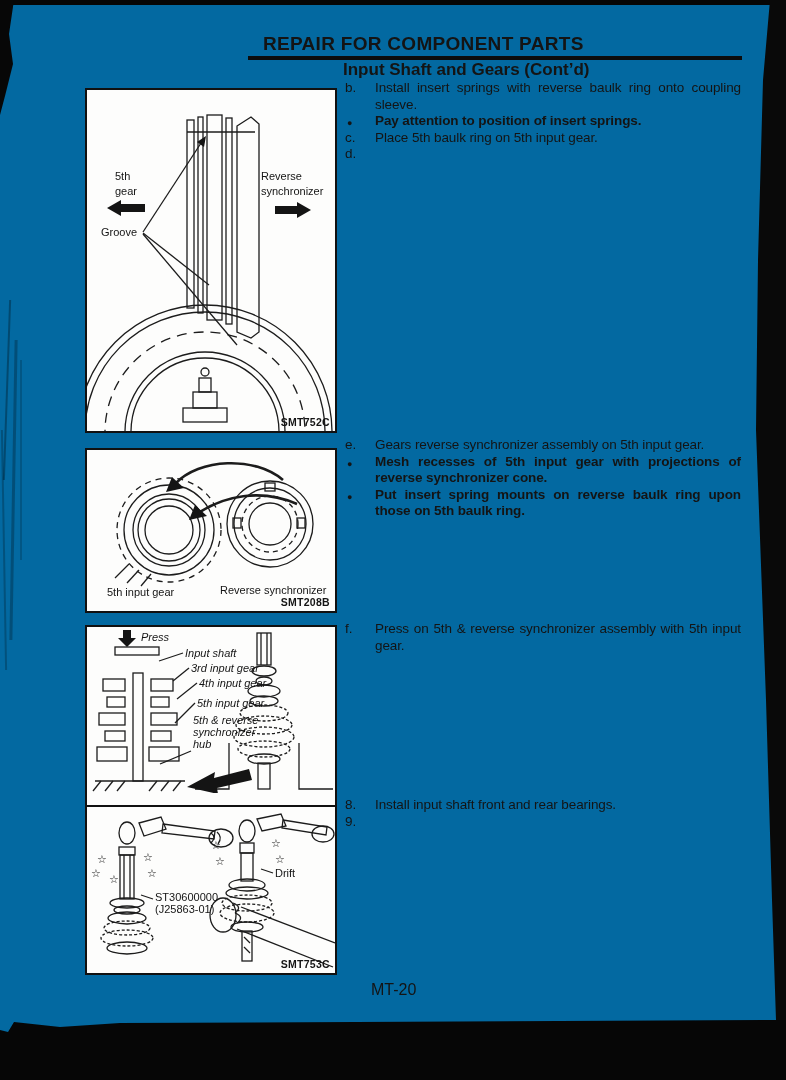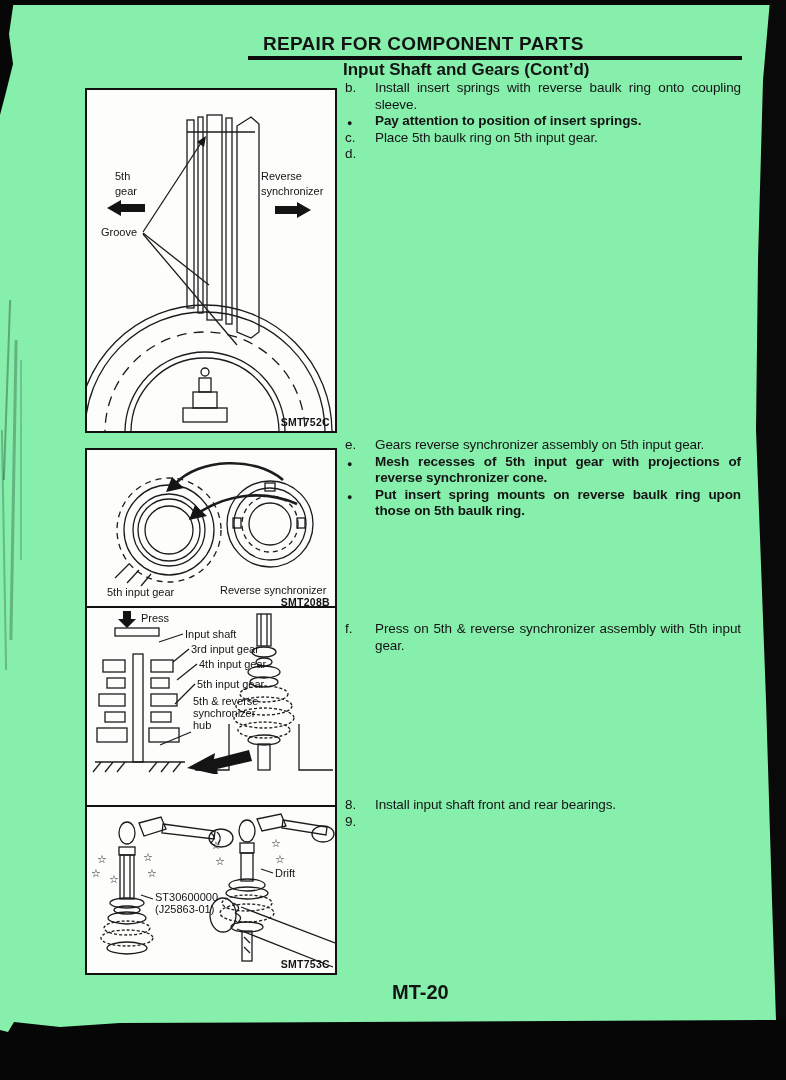--- a/index.html
+++ b/index.html
@@ -1,17 +1,17 @@
 <!DOCTYPE html>
 <html><head>
 <meta charset="utf-8">
 <style>
   html,body{margin:0;padding:0;background:#777;}
   #page{
-    position:relative;width:786px;height:1080px;background:#86efac;
+    position:relative;width:786px;height:1080px;background:#0369a1;
     overflow:hidden;font-family:"Liberation Sans",sans-serif;color:#141414;
   }
   
   .art-top{position:absolute;left:0;top:0;width:786px;height:5px;background:#060606;}
   .art-right{position:absolute;left:746px;top:0;width:40px;height:1080px;background:#090909;
     clip-path:polygon(24px 0,40px 0,40px 1080px,32px 1080px,26px 900px,20px 700px,10px 430px,12px 260px,17px 80px);
     filter:blur(.5px);}
   .art-bottom{position:absolute;left:0;top:1020px;width:786px;height:60px;background:#060606;
     clip-path:polygon(0 10px,8px 12px,14px 2px,60px 7px,120px 3px,786px 0,786px 60px,0 60px);}
   .art-topleft{position:absolute;left:0;top:0;width:16px;height:115px;background:#070707;
@@ -26,32 +26,32 @@
   .g1{top:80px}.g2{top:437px}.g3{top:621px}.g4{top:797px}
   .step{position:relative;padding-left:30px;font-size:13.5px;line-height:16.5px;
         text-align:justify;letter-spacing:-.1px;}
   .step .marker{position:absolute;left:0;top:0;}
   .step .marker.bdot{font-size:9px;top:2px;left:2px;}
   .step.bold{font-weight:700;}
   
   .figbox{position:absolute;left:85px;border:2px solid #111;background:#fdfdfc;box-sizing:border-box;}
   .f1{top:88px;width:252px;height:345px;text-align:right;}
   .f2{top:448px;width:252px;height:165px;}
-  .f3{top:606px;width:252px;height:220px;}
+  .f3{top:625px;width:252px;height:220px;font-style:italic;}
   .f4{top:805px;width:252px;height:170px;}
   .figcap{position:absolute;right:5px;bottom:3px;font-size:10.5px;font-weight:700;letter-spacing:.3px;}
   .figbox svg{display:block;}
   .figbox svg rect,.figbox svg circle,.figbox svg ellipse,.figbox svg line,
   .figbox svg path,.figbox svg polyline,.figbox svg polygon{fill:none;stroke:#1c1c1c;stroke-width:1.3px;}
   .figbox svg .fill{fill:#141414;stroke:none;}
   .figbox svg .arrow{stroke-width:2.6px;}
   .figbox svg text{font-family:"Liberation Sans",sans-serif;font-size:11px;fill:#141414;stroke:none;}
   .figbox svg text.star{font-size:11px;}
   
-  .pageno{position:absolute;left:392px;top:981px;font-size:20px;font-weight:700;}
+  .pageno{position:absolute;left:371px;top:981px;font-size:16px;font-weight:400;}
 </style>
 </head>
 <body>
 
 <div id="page">
 
   <div class="art-top"></div>
   <div class="art-right"></div>
   <div class="art-bottom"></div>
   <div class="art-topleft"></div>

